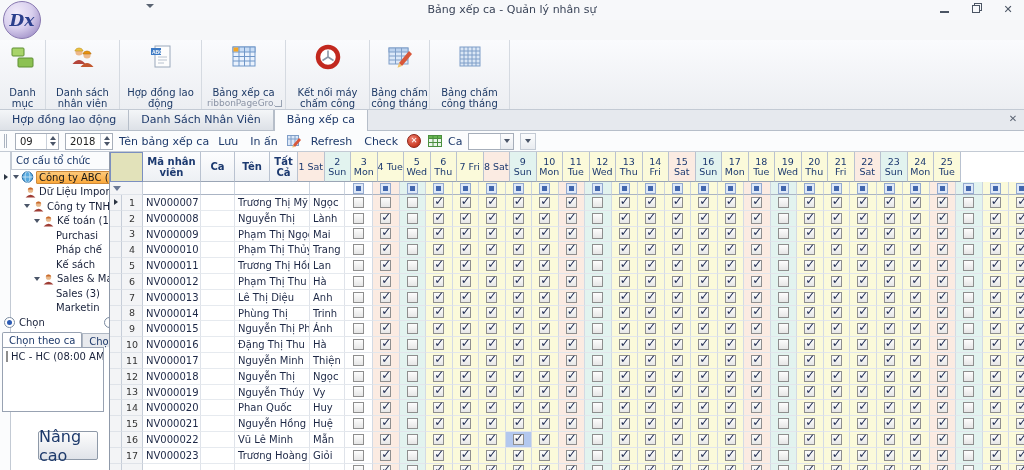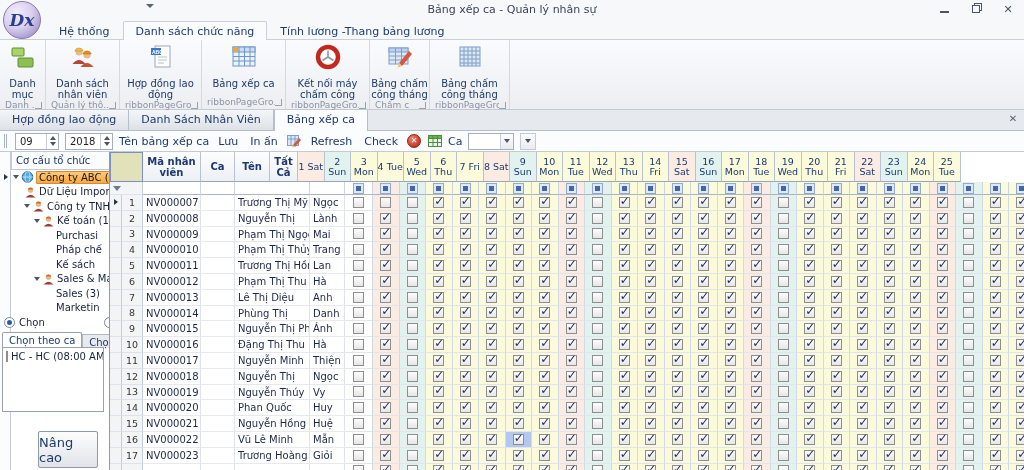--- a/index.html
+++ b/index.html
@@ -25,21 +25,21 @@
   .rtab { padding:3px 12px 2px; font-size:11px; color:#1e3a6b; white-space:nowrap; border:1px solid transparent; border-bottom:none; margin-bottom:-1px; }
   .rtab.active { background:#fafbfd; border-color:#c9d0da; border-radius:2px 2px 0 0; }
 
   
   .rbody { position:absolute; left:0; top:40px; width:1024px; height:70px; background:linear-gradient(#fafbfd,#eceef2); border-bottom:1px solid #c3cad4; display:flex; }
   .rgroup { height:100%; border-right:1px solid #d5dae1; display:flex; flex-direction:column; flex:none; }
   .rbtns { flex:1; display:flex; justify-content:center; }
   .rbtn { display:flex; flex-direction:column; align-items:center; padding-top:3px; width:100%; }
   .ricon { width:28px; height:28px; flex:none; }
   .ricon svg { width:28px; height:28px; }
-  .rlabel { font-size:10px; line-height:11px; text-align:center; color:#1e3a66; margin-top:7px; }
+  .rlabel { font-size:10px; line-height:11px; text-align:center; color:#1e3a66; margin-top:16px; }
   .rfooter { height:13px; display:flex; align-items:center; padding:0 3px 1px 5px; }
   .rftxt { flex:1; font-size:9px; color:#8a93a5; white-space:nowrap; overflow:hidden; }
   .launcher { width:7px; height:7px; border-right:1px solid #98a2b2; border-bottom:1px solid #98a2b2; flex:none; }
 
   
   .doctabs { position:absolute; left:0; top:110px; width:1024px; height:21px; background:#e6e9ee; border-bottom:1px solid #b6bec9; display:flex; align-items:stretch; }
   .dtab { padding:3px 12px 0; font-size:11px; color:#1e3a6b; white-space:nowrap; background:linear-gradient(#f4f6f8,#dde1e7); border-right:1px solid #b6bec9; }
   .dtab.active { background:#fbfcfd; border-left:1px solid #b6bec9; margin-bottom:-1px; }
   .dtab-close { position:absolute; right:4px; top:3px; font-size:10px; color:#5a6372; width:14px; text-align:center; }
 
@@ -70,27 +70,27 @@
   .trow .tgut { width:11px; flex:none; display:flex; align-items:center; justify-content:center; }
   .exp { width:0; height:0; border-left:3.5px solid transparent; border-right:3.5px solid transparent; border-top:4.5px solid #4a5568; margin-right:2px; flex:none; }
   .ticn { width:13px; height:12px; margin-right:2px; flex:none; }
   .ticn svg { width:13px; height:12px; }
   .sel-label { background:linear-gradient(#fdc97a,#fba93c); border:1px solid #cf8a3a; border-radius:1px; padding:0 2px; color:#161616; }
   .arrow-r { width:0; height:0; border-top:3.5px solid transparent; border-bottom:3.5px solid transparent; border-left:4.5px solid #2b3442; }
   .radio-row { position:absolute; left:0; top:163px; right:0; height:15px; display:flex; align-items:center; gap:4px; padding-left:4px; }
   .radio { width:11px; height:11px; border-radius:50%; border:1px solid #7a8aa0; background:#fff; position:relative; flex:none; }
   .radio.on::after { content:""; position:absolute; left:2px; top:2px; width:5px; height:5px; border-radius:50%; background:#2c5bb4; }
   .radio-row .rlab { font-size:10px; color:#18213a; flex:1; }
-  .stabs { position:absolute; left:2px; top:179px; right:0; height:17px; display:flex; align-items:flex-end; }
+  .stabs { position:absolute; left:2px; top:179px; right:0; height:17px; display:flex; align-items:center; }
   .stab { font-size:10px; color:#1e3a6b; padding:2px 6px 1px; white-space:nowrap; }
   .stab.active { background:#fff; border:1px solid #98a2b2; border-bottom:1px solid #fff; border-radius:2px 2px 0 0; }
   .stab.inactive { background:#e8eaee; border:1px solid #b0b8c4; border-bottom:none; height:14px; }
   .listbox { position:absolute; left:2px; top:195px; width:102px; height:65px; border:1px solid #98a2b2; background:#fff; overflow:hidden; }
   .lbitem { display:flex; align-items:center; gap:3px; padding:3px 0 0 3px; white-space:nowrap; font-size:10px; color:#18213a; }
-  .adv-btn { position:absolute; left:38px; top:279px; width:60px; height:37px; background:linear-gradient(#fdfdfd,#e0e3e9); border:1px solid #8e99a8; border-radius:2px; font-size:13px; color:#1e3a6b; display:flex; align-items:center; justify-content:center; }
+  .adv-btn { position:absolute; left:38px; top:279px; width:60px; height:29px; background:linear-gradient(#fdfdfd,#e0e3e9); border:1px solid #8e99a8; border-radius:2px; font-size:16px; color:#1e3a6b; display:flex; align-items:center; justify-content:center; }
 
   
   .grid { position:absolute; left:110px; top:152px; width:914px; height:318px; background:#fff; overflow:hidden; }
   .gh-row { display:flex; height:30px; }
   .hcell { flex:none; border-right:1px solid #b9c2d0; border-bottom:1px solid #9aa5b5; display:flex; flex-direction:column; align-items:center; justify-content:center; text-align:center; overflow:hidden;
            background:linear-gradient(#fdfdfe,#edf0f4); color:#1d3a70; font-size:10px; }
   .hcell.fixedh { font-weight:bold; line-height:11px; }
   .hcell.dayh { font-size:9.5px; line-height:10px; }
   .corner { flex:none; width:33px; background:#e2e2ba; border:1px solid #7b8fc0; }
   .gf-row { display:flex; height:13px; }
@@ -126,25 +126,20 @@
       <span class="wb">
           <span class="min-glyph"></span>
         </span>
       <span class="wb">
           <span class="restore-glyph"></span>
         </span>
       <span class="wb">✕</span>
     </div>
   </div>
 
-  <div class="rtabs" id="ribbon-tabs">
-      <div class="rtab">Hệ thống</div>
-      <div class="rtab active">Danh sách chức năng</div>
-      <div class="rtab">Tính lương -Thang bảng lương</div>
-    </div>
   <div class="rbody" id="ribbon-body">
       <div class="rgroup" style="width: 46px;">
         <div class="rbtns">
           <div class="rbtn">
             <div class="ricon"><svg viewBox="0 0 28 28">
                 <rect x="3" y="5" width="12" height="8" rx="1" fill="#a8d46a" stroke="#5e8f33"></rect>
                 <rect x="9" y="15" width="15" height="9" rx="1" fill="#8cc152" stroke="#5e8f33"></rect>
               </svg></div>
             <div class="rlabel">Danh mục</div>
           </div>
@@ -1511,21 +1506,21 @@
                 <span>✓</span>
               </div>
             </div>
           </div>
           <div class="g-row">
             <div class="gcell gut"></div>
             <div class="gcell rnum">8</div>
             <div class="gcell txt" style="width: 58px;">NV000014</div>
             <div class="gcell txt" style="width: 34px;"></div>
             <div class="gcell txt" style="width: 75px;">Phùng Thị</div>
-            <div class="gcell txt" style="width: 35px;">Danh</div>
+            <div class="gcell txt" style="width: 35px;">Trinh</div>
             <div class="gcell ck bg-all" style="width: 28px;">
               <div class="cb"></div>
             </div>
             <div class="gcell ck bg-sat" style="width: 26.5px;">
               <div class="cb on">
                 <span>✓</span>
               </div>
             </div>
             <div class="gcell ck bg-sun" style="width: 26.5px;">
               <div class="cb"></div>

